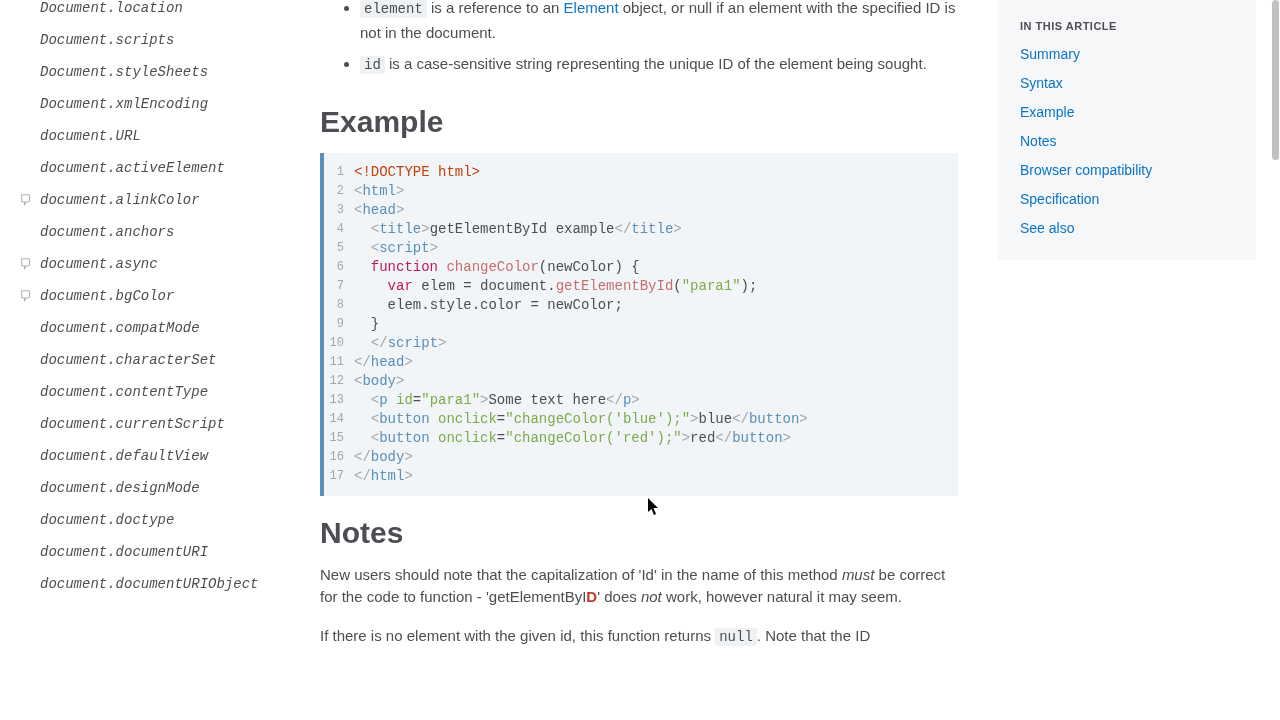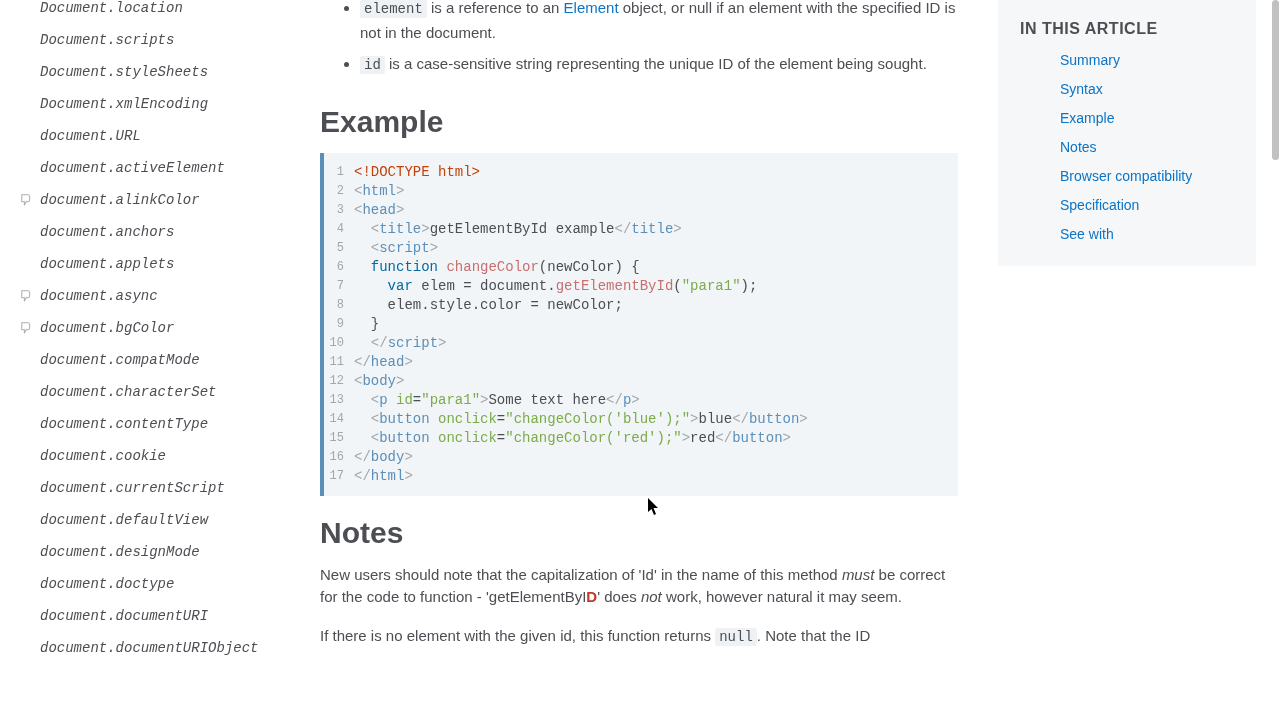--- a/index.html
+++ b/index.html
@@ -88,21 +88,21 @@
     text-align: right;
     padding-right: 10px;
     color: #a1a8ad;
     user-select: none;
     font-size: 12px;
   }
   .codeblock .code { flex:1; }
   .tok-angle   { color: #a1a8ad; }
   .tok-tag     { color: #5b8fb9; }
   .tok-attr    { color: #7bab4a; }
-  .tok-kw      { color: #0369a1; }
+  .tok-kw      { color: #be185d; }
   .tok-func    { color: #c96e6e; }
   .tok-str     { color: #7bab4a; }
   .tok-txt     { color: #4d4e53; }
   .tok-punc    { color: #4d4e53; }
   .tok-doctype { color: #c2410c; }
 
   .notes-p {
     font-size: 15px;
     line-height: 1.5;
     margin-bottom: 16px;
@@ -111,33 +111,32 @@
   .notes-p .id-hl { color: #c0392b; font-weight:600; }
 
   
   .rightcol { padding-left: 20px; padding-right:10px;}
   .toc {
     width: 258px;
     background: #f5f7f8;
     padding: 20px 22px 24px 22px;
   }
   .toc h3 {
-    font-size: 16px;
+    font-size: 11px;
     letter-spacing: 0.5px;
     font-weight: 700;
     color: #4d4e53;
     margin-bottom: 14px;
   }
   .toc a {
     display: block;
     color: #0b74c6;
     text-decoration: none;
     font-size: 14px;
     margin-bottom: 13px;
-    margin-left: 40px;
   }
   .toc a:last-child { margin-bottom: 0; }
 
   
   .fake-scroll {
     position:absolute;
     right:1px; top:0; width:7px; height:160px;
     background:#c1c1c1; border-radius:4px;
   }
 
@@ -187,24 +186,20 @@
             <path d="M2 2h7a2 2 0 0 1 2 2v4a2 2 0 0 1-2 2H7l-2 4v-4H2z" fill="none" stroke="#b0b0b0" stroke-width="1.2"></path>
           </svg>
         </span>
         <span class="txt">document.alinkColor</span>
       </div>
       <div class="side-item">
         <span class="dep"></span>
         <span class="txt">document.anchors</span>
       </div>
       <div class="side-item">
-        <span class="dep"></span>
-        <span class="txt">document.applets</span>
-      </div>
-      <div class="side-item">
         <span class="dep">
           <svg width="14" height="14" viewBox="0 0 16 16">
             <path d="M2 2h7a2 2 0 0 1 2 2v4a2 2 0 0 1-2 2H7l-2 4v-4H2z" fill="none" stroke="#b0b0b0" stroke-width="1.2"></path>
           </svg>
         </span>
         <span class="txt">document.async</span>
       </div>
       <div class="side-item">
         <span class="dep">
           <svg width="14" height="14" viewBox="0 0 16 16">
@@ -217,24 +212,20 @@
         <span class="dep"></span>
         <span class="txt">document.compatMode</span>
       </div>
       <div class="side-item">
         <span class="dep"></span>
         <span class="txt">document.characterSet</span>
       </div>
       <div class="side-item">
         <span class="dep"></span>
         <span class="txt">document.contentType</span>
-      </div>
-      <div class="side-item">
-        <span class="dep"></span>
-        <span class="txt">document.cookie</span>
       </div>
       <div class="side-item">
         <span class="dep"></span>
         <span class="txt">document.currentScript</span>
       </div>
       <div class="side-item">
         <span class="dep"></span>
         <span class="txt">document.defaultView</span>
       </div>
       <div class="side-item">
@@ -300,21 +291,21 @@
   <aside class="rightcol">
     <div class="toc">
       <h3>IN THIS ARTICLE</h3>
       <div id="toc-items">
           <a href="#">Summary</a>
           <a href="#">Syntax</a>
           <a href="#">Example</a>
           <a href="#">Notes</a>
           <a href="#">Browser compatibility</a>
           <a href="#">Specification</a>
-          <a href="#">See with</a>
+          <a href="#">See also</a>
         </div>
     </div>
   </aside>
 
 </div>
 
 <div class="fake-scroll"></div>
 
 <div class="cursor">
   <svg width="12" height="18" viewBox="0 0 12 18">

